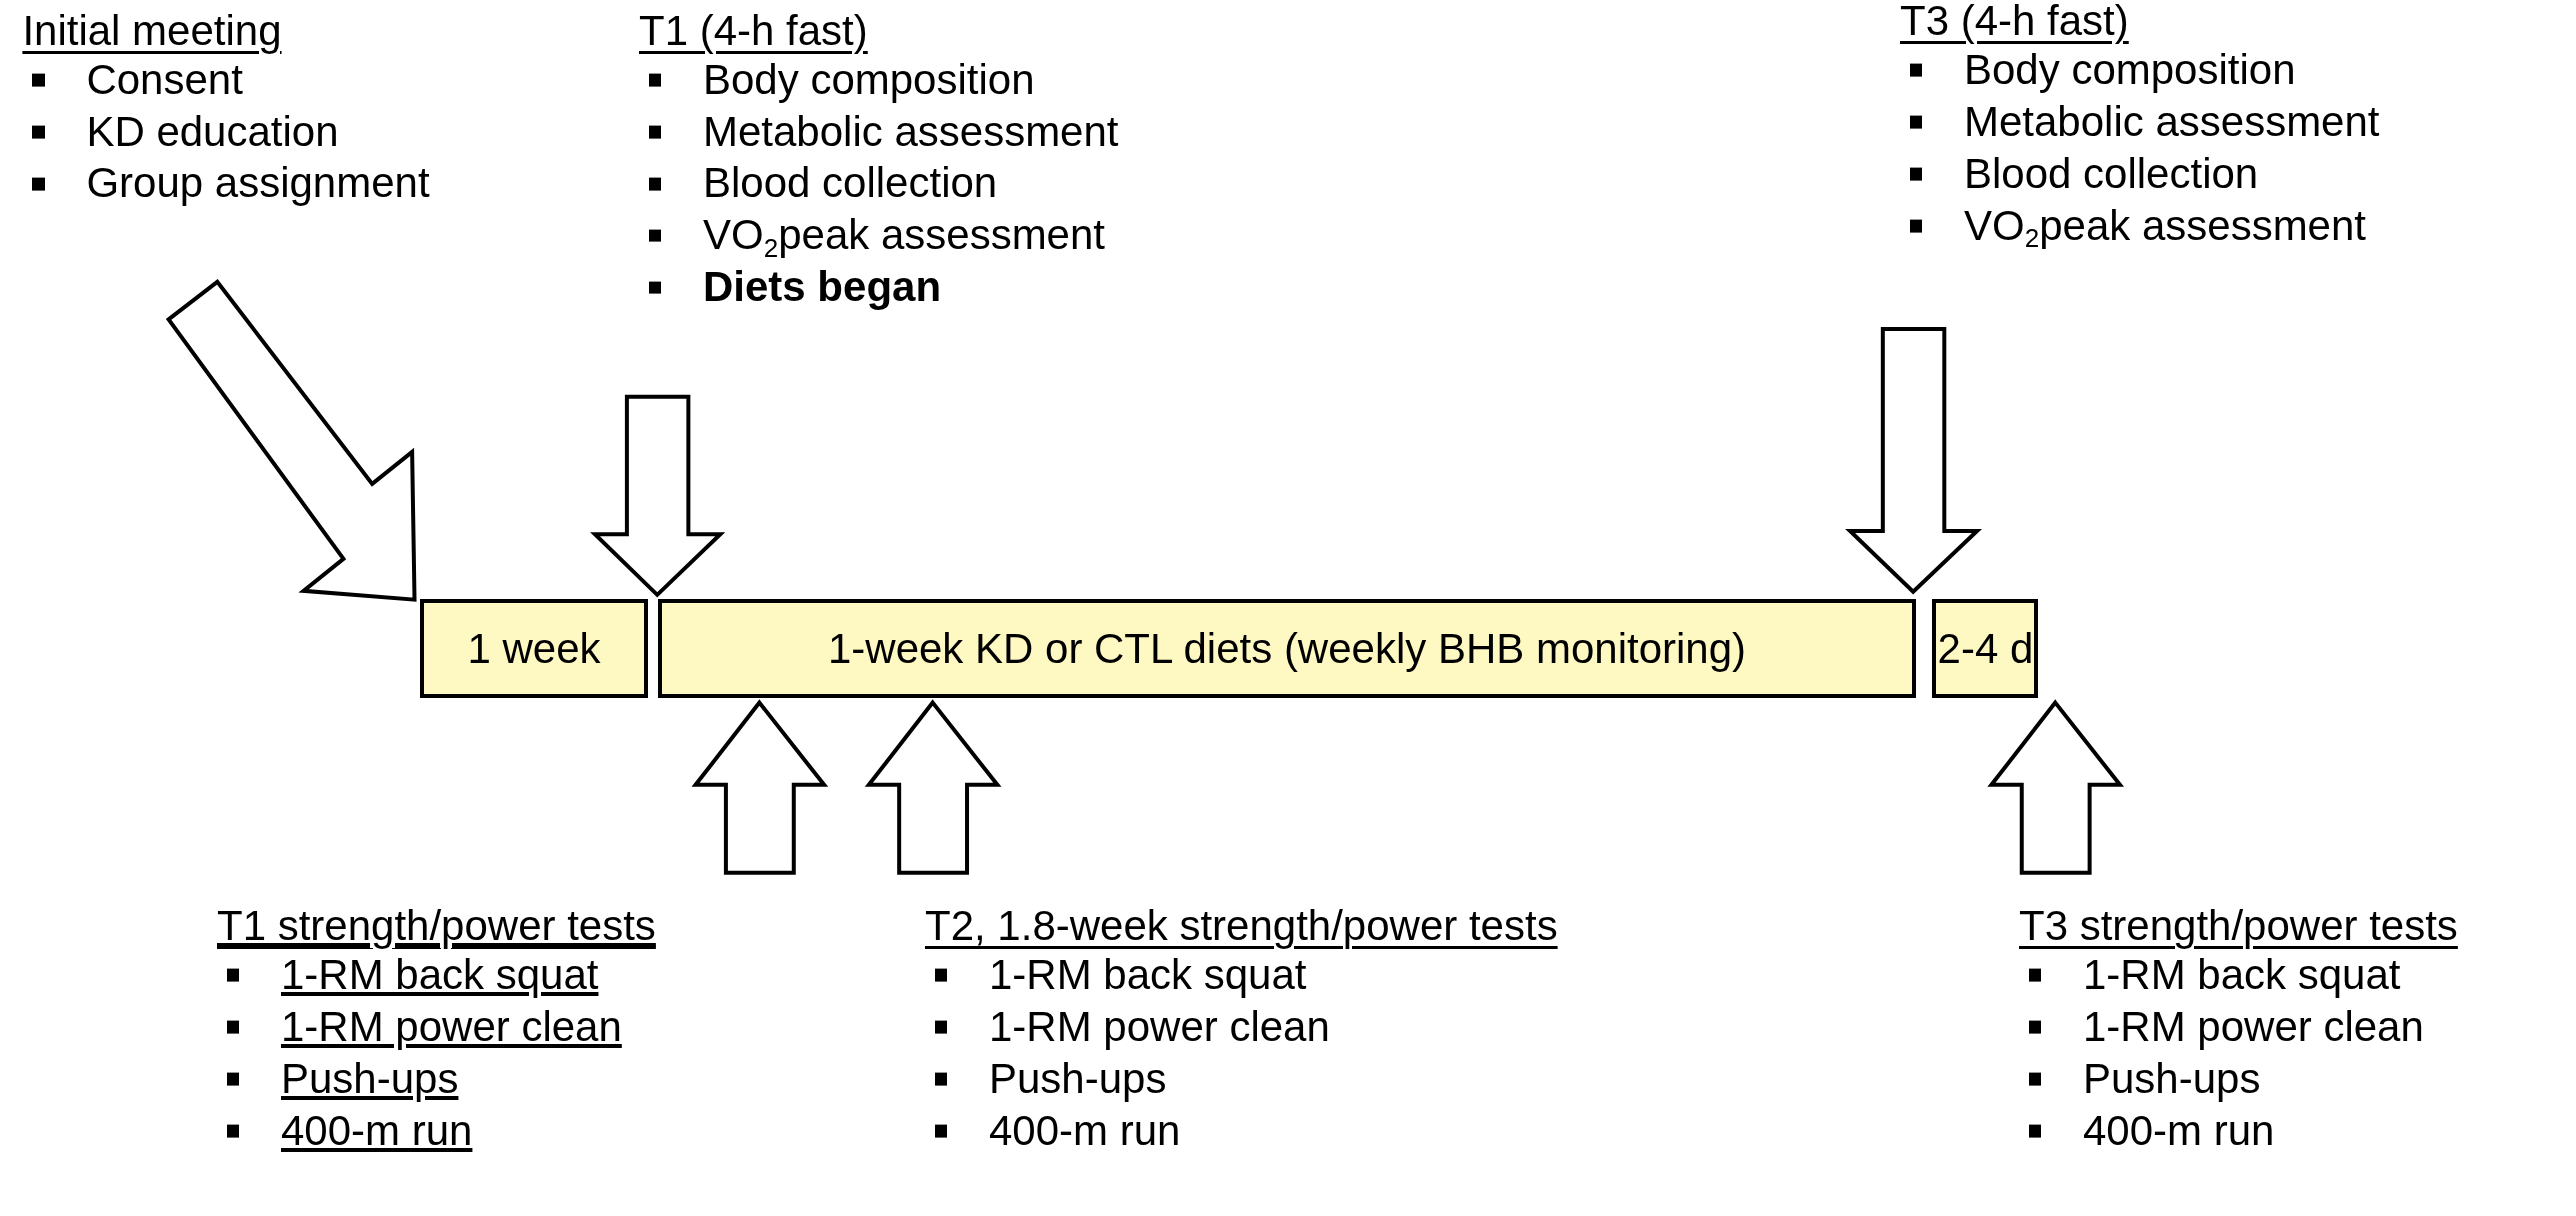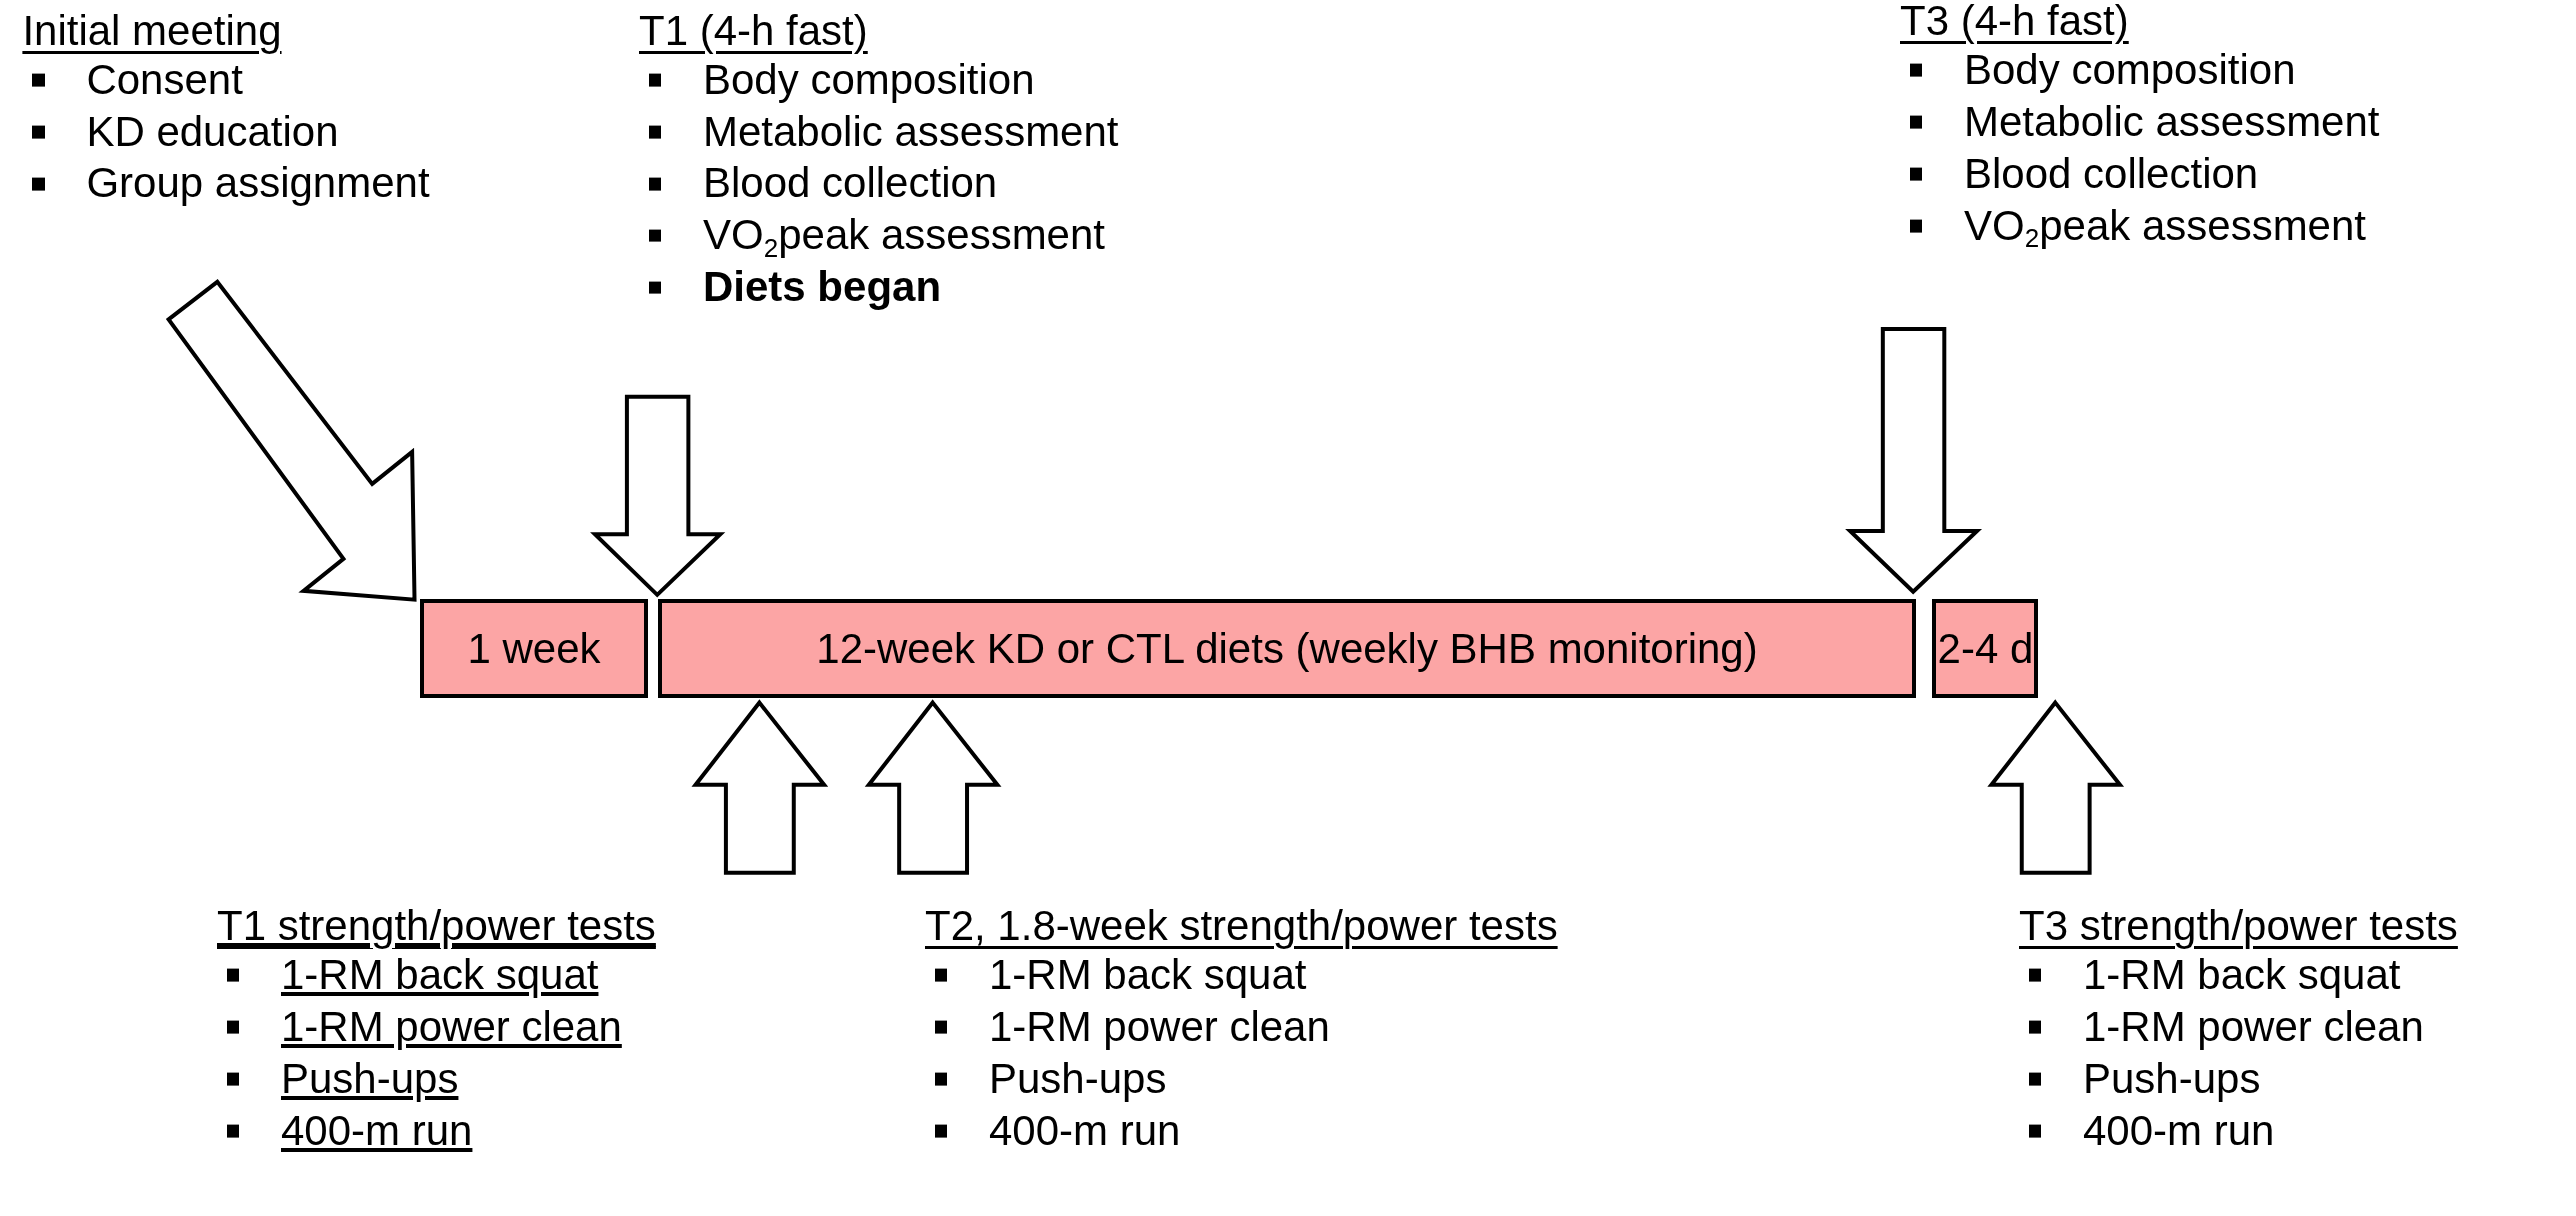--- a/index.html
+++ b/index.html
@@ -60,21 +60,21 @@
     vertical-align: baseline;
     position: relative;
     top: 0.28em;
   }
 
   
   .bar-box {
     position: absolute;
     box-sizing: border-box;
     border: 4px solid #000000;
-    background: #fca5a5;
+    background: #fef9c3;
     display: flex;
     align-items: center;
     justify-content: center;
     font-size: 42px;
     white-space: nowrap;
   }
   .bar-box.tight {
     justify-content: flex-start;
     padding-left: 1.6px;
   }
@@ -178,21 +178,21 @@
     <polygon points="1168,880 1249,983 1211,983 1211,1093 1126,1093 1126,983 1088,983"></polygon>
 
     <polygon points="2574,880 2655,983 2617,983 2617,1093 2532,1093 2532,983 2494,983"></polygon>
   </svg>
 
   <div class="bar-box" style="left:420px; top:599px; width:228px; height:99px;">
     <span>1 week</span>
   </div>
 
   <div class="bar-box" style="left:658px; top:599px; width:1258px; height:99px;">
-    <span>12-week KD or CTL diets (weekly BHB monitoring)</span>
+    <span>1-week KD or CTL diets (weekly BHB monitoring)</span>
   </div>
 
   <div class="bar-box tight" style="left:1932px; top:599px; width:106px; height:99px;">
     <span>2-4 d</span>
   </div>
 
   <div class="block" style="left:217px; top:905px;text-decoration:underline;">
     <div class="block-title">T1 strength/power tests</div>
     <ul class="bullets">
       <li>

